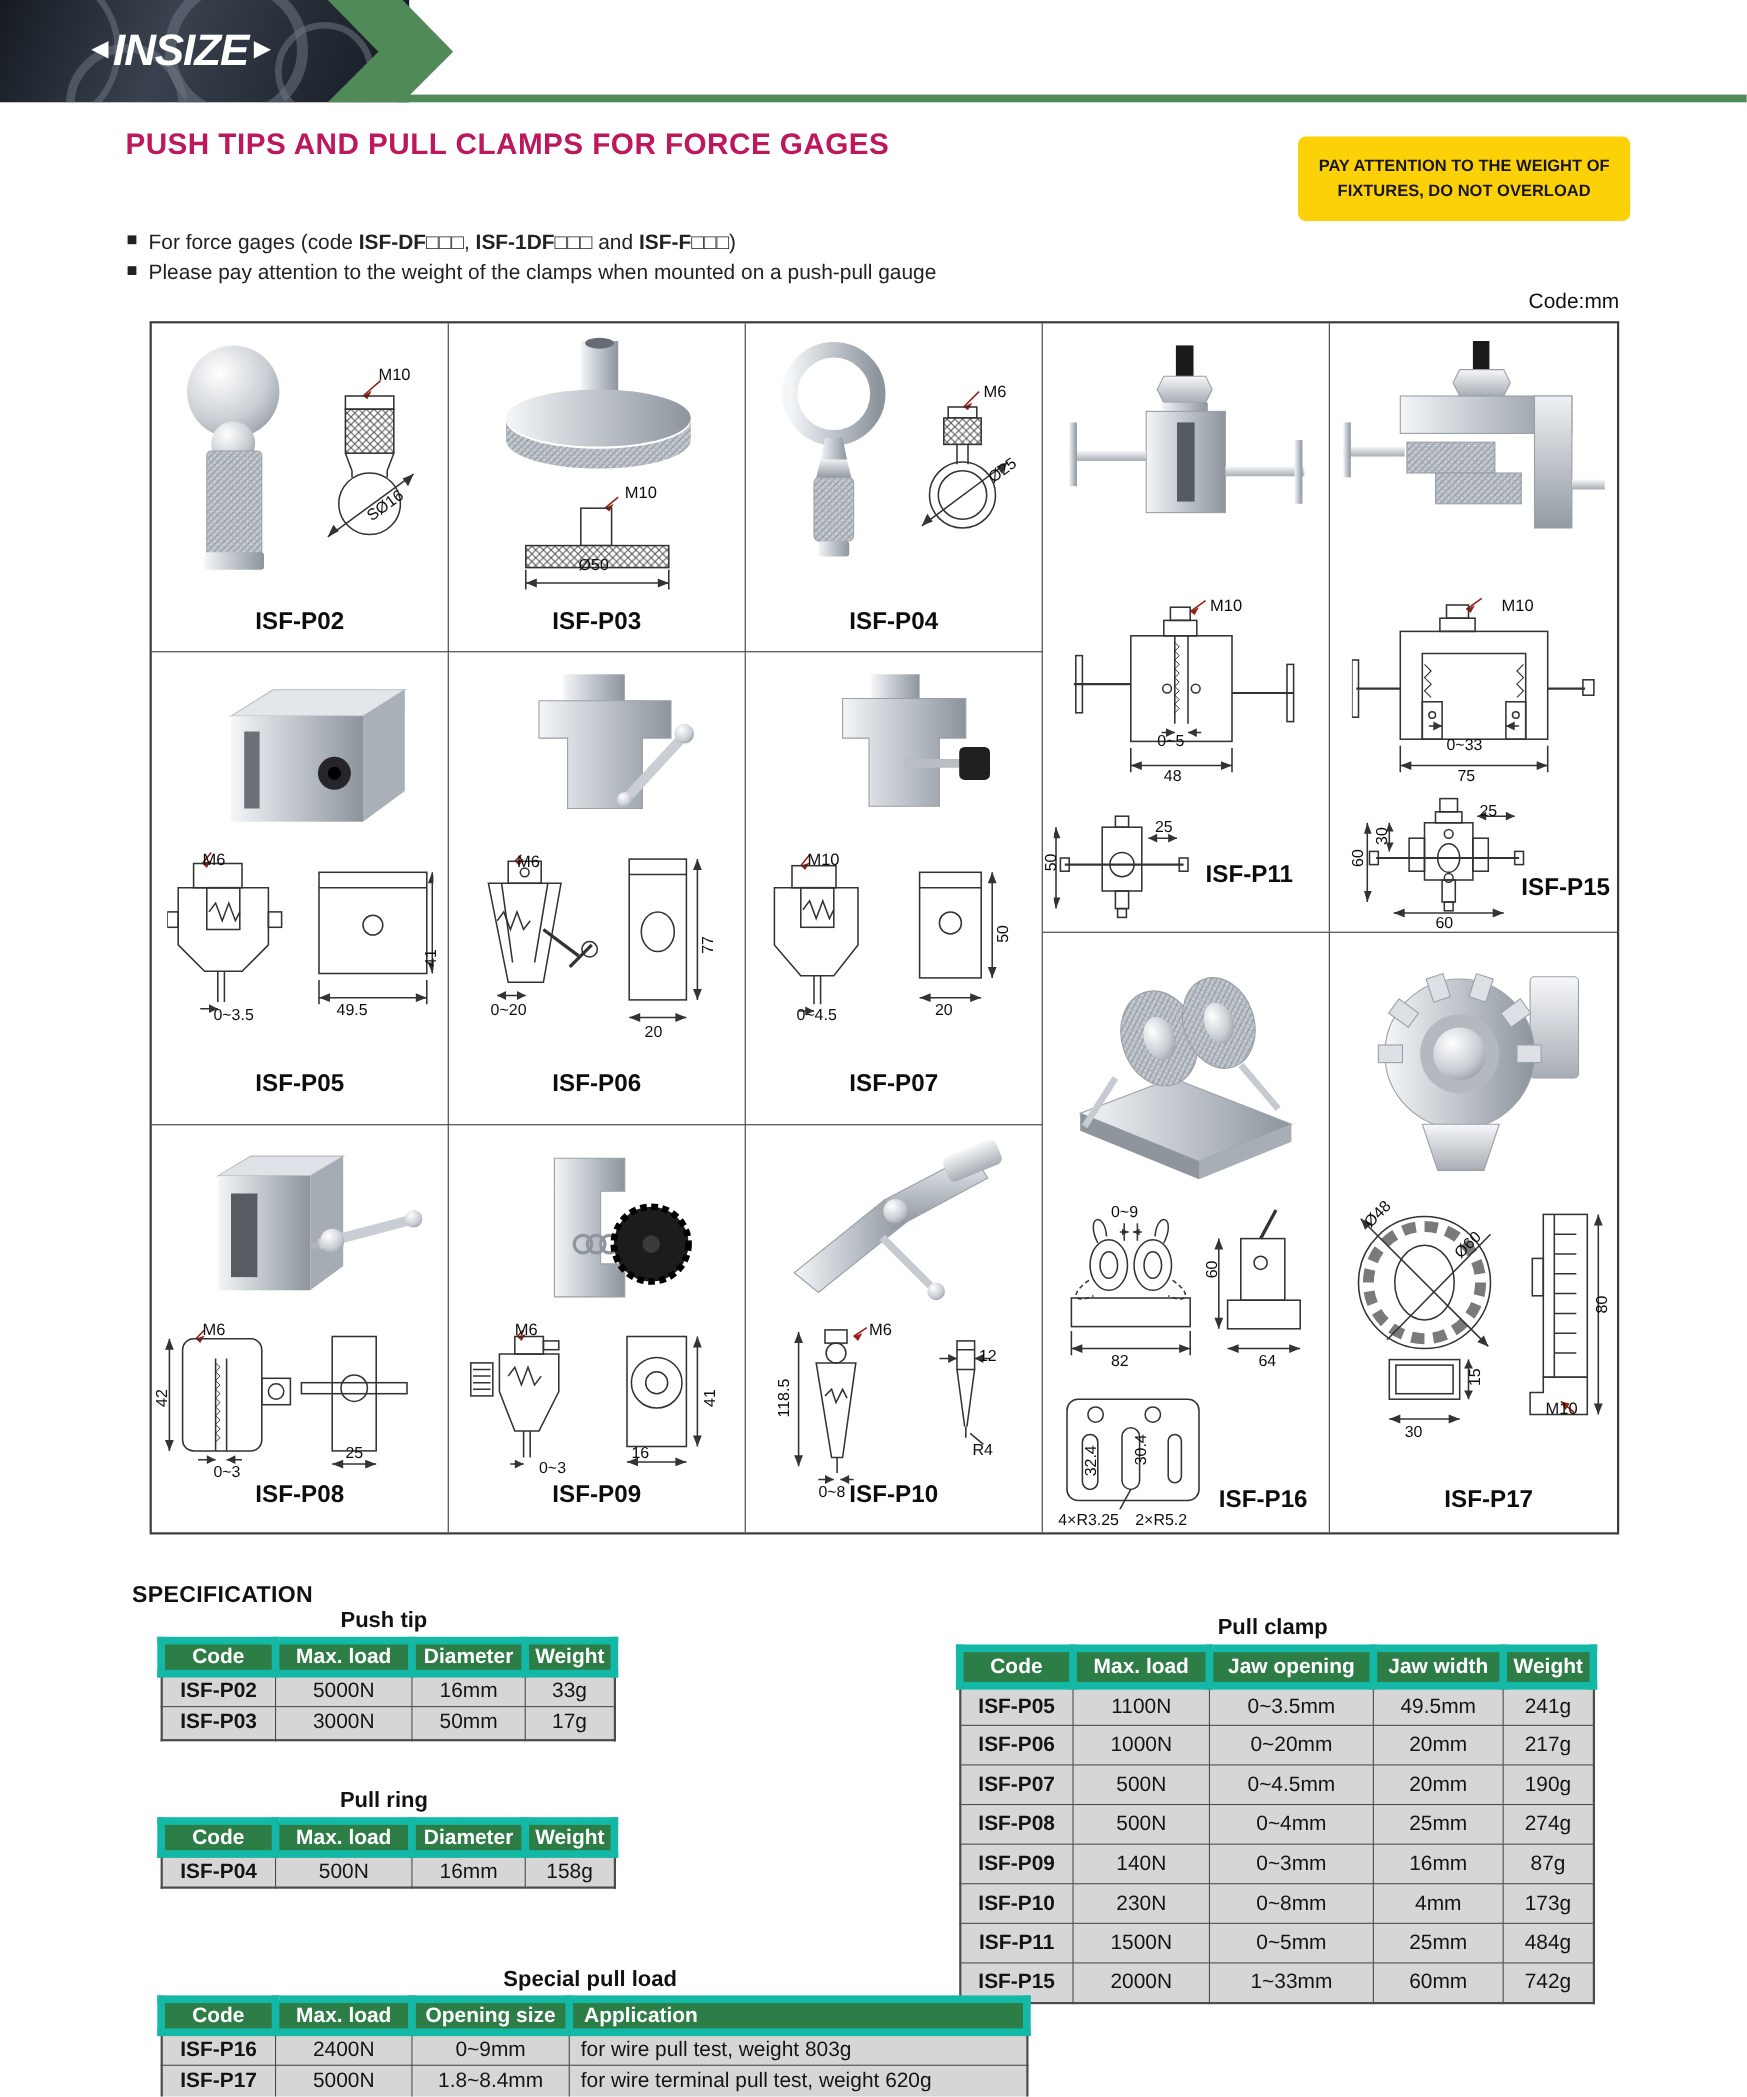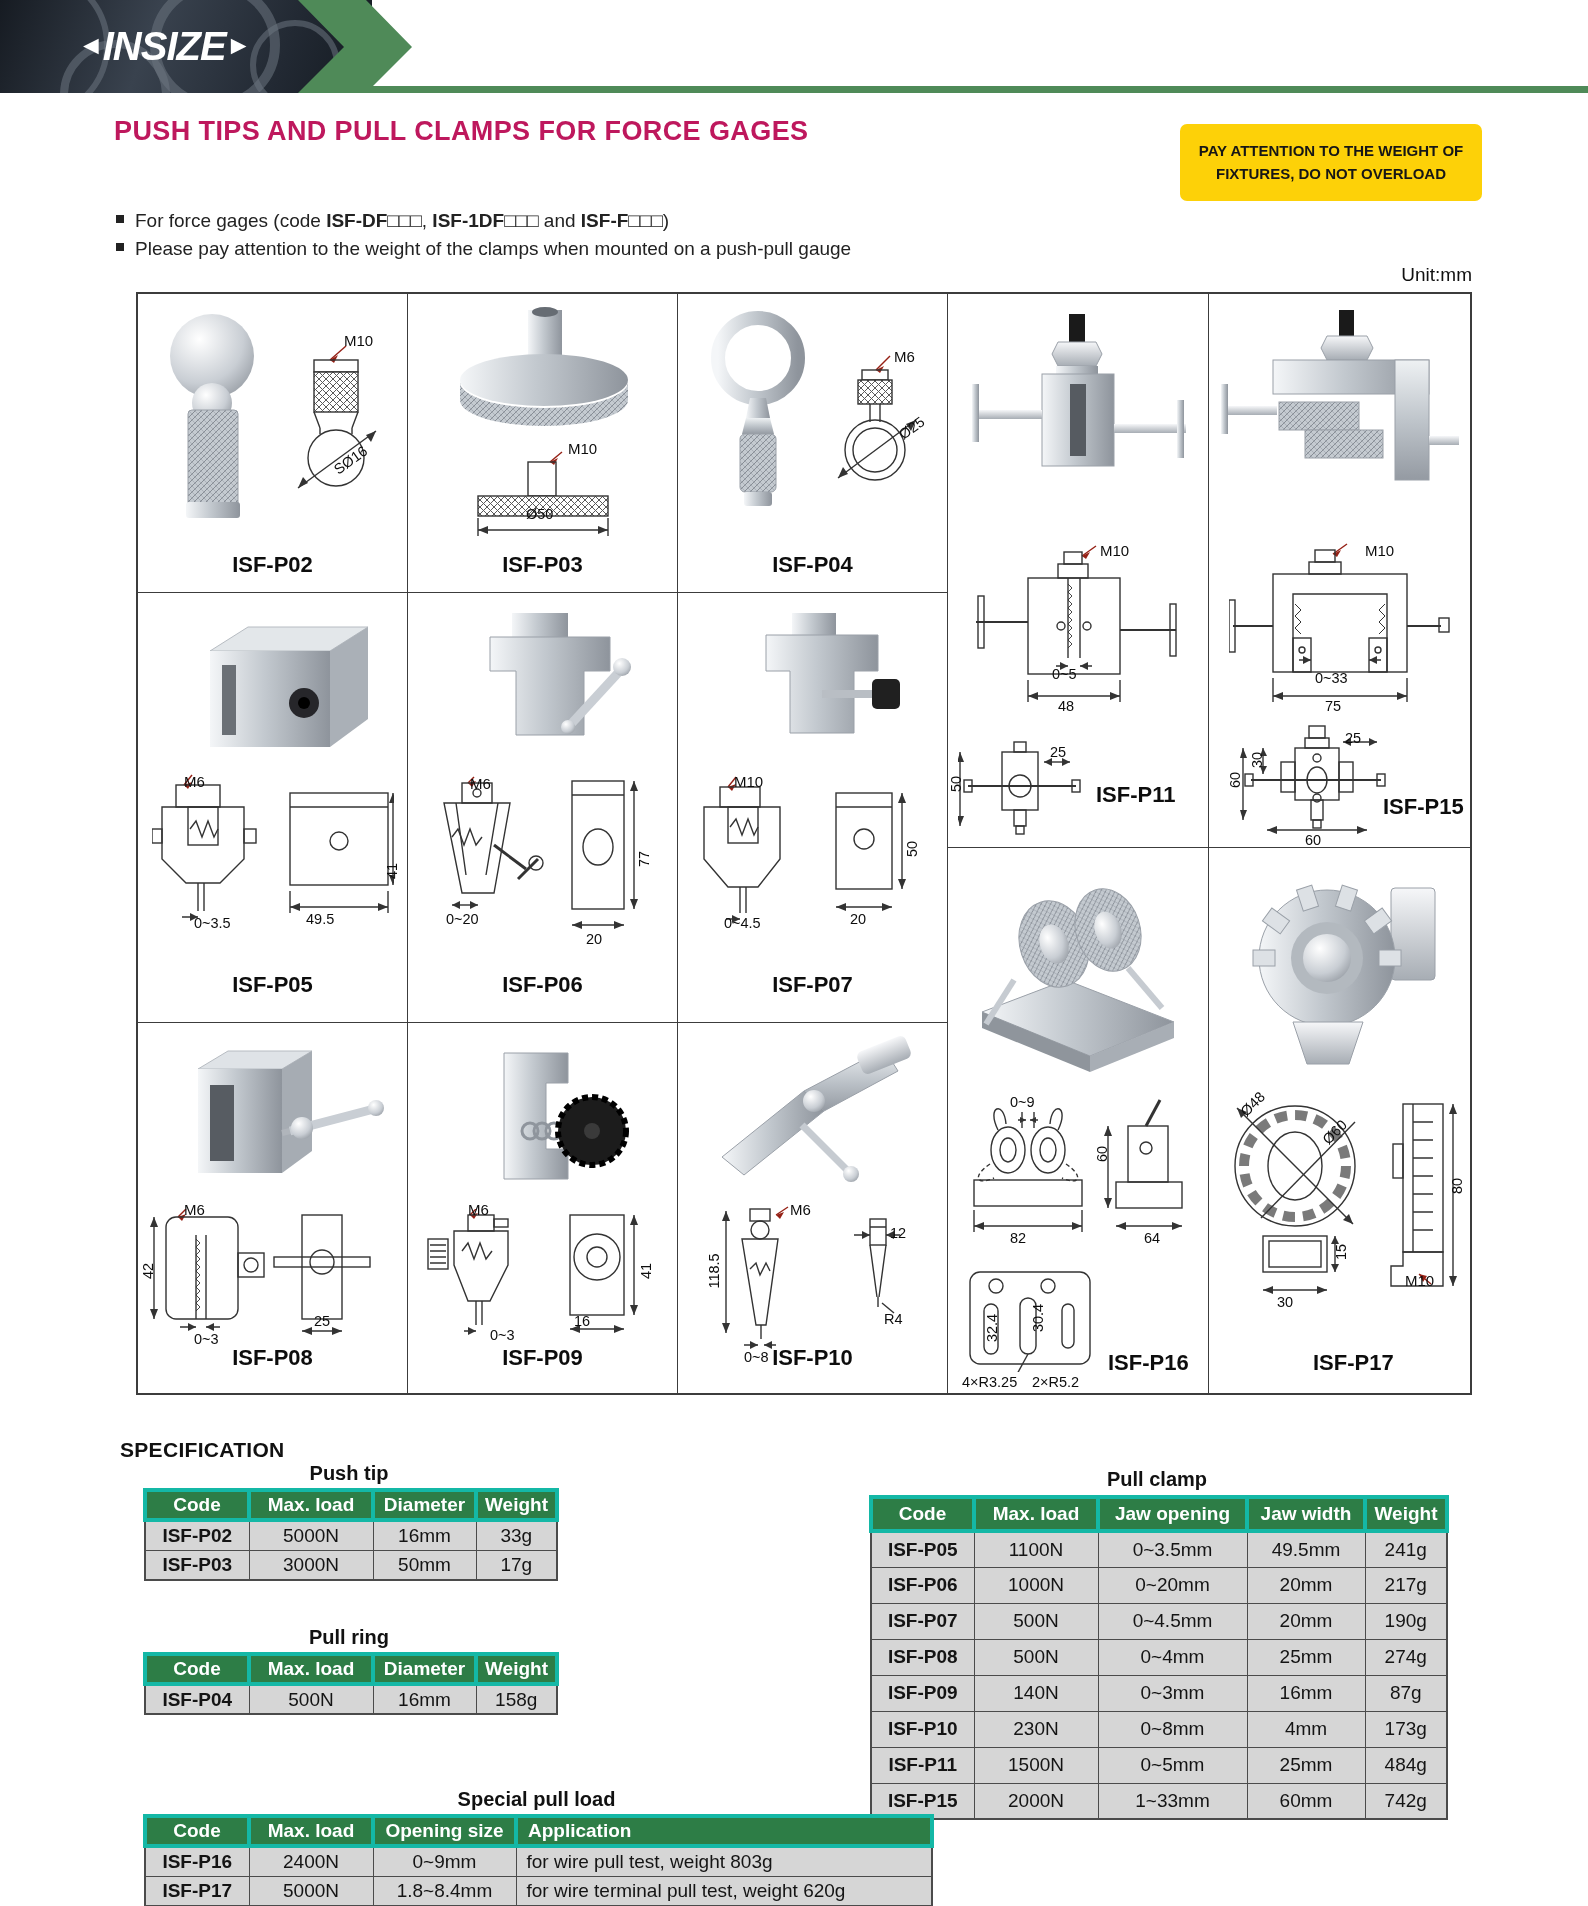--- a/index.html
+++ b/index.html
@@ -35,21 +35,21 @@
   .codeabs{position:absolute;font-weight:bold;font-size:22px;color:#0d0d0d;white-space:nowrap}
   .dim{position:absolute;font-size:14.5px;color:#0d0d0d;white-space:nowrap}
   .thr{font-size:15px}
   .v{transform:rotate(-90deg)}
   .d38{transform:rotate(-36deg)}
   .d45{transform:rotate(-45deg)}
   
   .spechead{position:absolute;left:120px;top:1438px;font-size:21px;font-weight:bold;letter-spacing:.3px}
   .tblcap{position:absolute;font-weight:bold;font-size:20px;text-align:center}
   table.spec{position:absolute;border-collapse:collapse;table-layout:fixed;font-size:19px;border:2px solid #4b4b4b}
-  table.spec th{background:#2d7d46;color:#fff;font-weight:bold;border:4px solid #14b8a6;text-align:center}
+  table.spec th{background:#2d7d46;color:#fff;font-weight:bold;border:7px solid #14b8a6;text-align:center}
   table.spec td{background:#d6d6d6;border:1px solid #4b4b4b;text-align:center;color:#141414}
   table.spec td.codecell{font-weight:bold}
   table.spec td.appcell{text-align:left;padding-left:10px}
   table.spec tr{height:30px}
   table.spec.tall thead tr{height:34px}
   table.spec.tall tbody tr{height:36px}
 </style>
 </head>
 <body>
 
@@ -100,21 +100,21 @@
 <div class="greenline"></div>
 
 <div class="title">PUSH TIPS AND PULL CLAMPS FOR FORCE GAGES</div>
 <div class="warnbox">
   <span>PAY ATTENTION TO THE WEIGHT OF</span>
   <span>FIXTURES, DO NOT OVERLOAD</span>
 </div>
 
 <div class="bullet" style="top:210px"><span class="bsq"></span><span>For force gages (code </span><span class="bcode">ISF-DF□□□</span><span>, </span><span class="bcode">ISF-1DF□□□</span><span> and </span><span class="bcode">ISF-F□□□</span><span>)</span></div>
 <div class="bullet" style="top:238px"><span class="bsq"></span><span>Please pay attention to the weight of the clamps when mounted on a push-pull gauge</span></div>
-<div class="unit">Unit:mm</div>
+<div class="unit">Code:mm</div>
 
 <div class="catalog">
  <div class="cl">
 
   <div class="cell r1">
     <svg class="abs" style="left:12px;top:12px" width="128" height="228">
       <circle cx="62" cy="50" r="42" fill="url(#gball)"></circle>
       <circle cx="62" cy="97" r="20" fill="url(#gball)"></circle>
       <rect x="38" y="104" width="50" height="100" rx="4" fill="url(#kn)" stroke="#9aa0a8"></rect>
       <rect x="36" y="196" width="54" height="16" rx="3" fill="url(#gm)"></rect>

